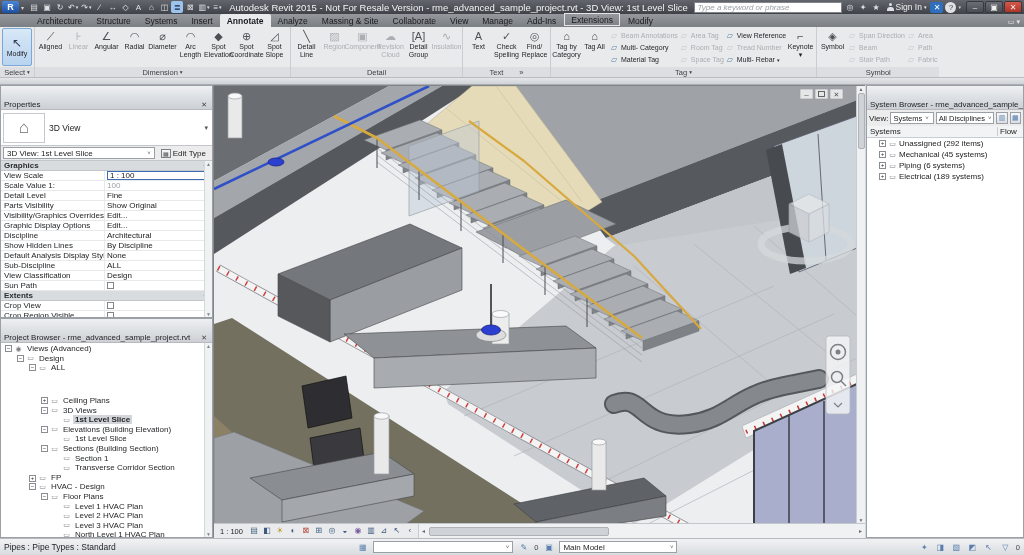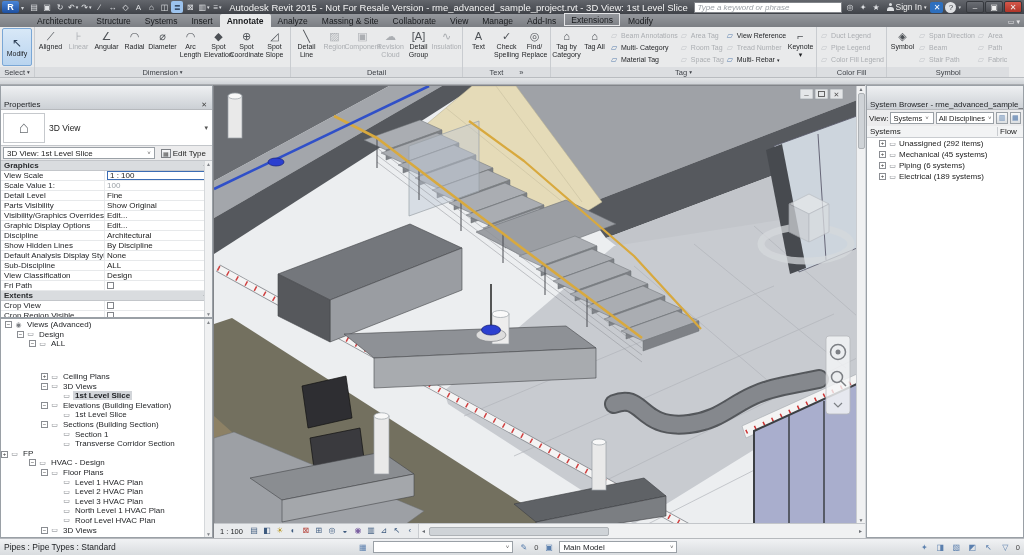--- a/index.html
+++ b/index.html
@@ -360,41 +360,20 @@
           <div class="rbtn">
             <span class="ricon">⌐</span>
             <span class="rlabel">Keynote ▾</span>
           </div>
         </div>
       <div class="panel-caption">
           <span>Tag</span>
           <span class="caret">▾</span>
         </div>
     </div>
-    <div class="panel">
-      <div class="panel-body" id="colorfill-tools">
-          <div class="stackcol">
-            <div class="srow dim">
-              <span class="sicon">▱</span>
-              <span>Duct Legend</span>
-            </div>
-            <div class="srow dim">
-              <span class="sicon">▱</span>
-              <span>Pipe Legend</span>
-            </div>
-            <div class="srow dim">
-              <span class="sicon">▱</span>
-              <span>Color Fill Legend</span>
-            </div>
-          </div>
-        </div>
-      <div class="panel-caption">
-          <span>Color Fill</span>
-        </div>
-    </div>
     <div class="panel" style="border-right:none">
       <div class="panel-body" id="symbol-tools">
           <div class="rbtn">
             <span class="ricon">◈</span>
             <span class="rlabel">Symbol</span>
           </div>
           <div class="stackcol">
             <div class="srow dim">
               <span class="sicon">▱</span>
               <span>Span Direction</span>
@@ -515,21 +494,21 @@
             <span>ALL</span>
           </span>
         </div>
         <div class="prow">
           <span class="plabel">View Classification</span>
           <span class="pval text">
             <span>Design</span>
           </span>
         </div>
         <div class="prow">
-          <span class="plabel">Fri Path</span>
+          <span class="plabel">Sun Path</span>
           <span class="pval checkbox">
             <span class="cb"></span>
           </span>
         </div>
         <div class="sect-h">
           <span>Extents</span>
           <span class="pin">✳</span>
         </div>
         <div class="prow">
           <span class="plabel">Crop View</span>
@@ -544,20 +523,24 @@
           </span>
         </div>
         <div class="pal-scroll">
           <span>▲</span>
           <span>▼</span>
         </div>
       </div>
   </div>
 
   <div class="palette" id="pbrowser">
+    <div class="pal-header">
+      <span>Project Browser - rme_advanced_sample_project.rvt</span>
+      <span class="pal-x">✕</span>
+    </div>
     <div class="tree" id="ptree">
         <div class="titem" style="padding-left: 4px;">
           <span class="texp">−</span>
           <span class="ticon">◉</span>
           <span class="tlabel">Views (Advanced)</span>
         </div>
         <div class="titem" style="padding-left: 16px;">
           <span class="texp">−</span>
           <span class="ticon">▭</span>
           <span class="tlabel">Design</span>
@@ -600,21 +583,21 @@
         <div class="titem" style="padding-left: 52px;">
           <span class="texp none"></span>
           <span class="ticon">▭</span>
           <span class="tlabel">Section 1</span>
         </div>
         <div class="titem" style="padding-left: 52px;">
           <span class="texp none"></span>
           <span class="ticon">▭</span>
           <span class="tlabel">Transverse Corridor Section</span>
         </div>
-        <div class="titem" style=" align-items: flex-end;">
+        <div class="titem" style="padding-left: 28px; align-items: flex-end;">
           <span class="texp">+</span>
           <span class="ticon">▭</span>
           <span class="tlabel">FP</span>
         </div>
         <div class="titem" style="padding-left: 28px;">
           <span class="texp">−</span>
           <span class="ticon">▭</span>
           <span class="tlabel">HVAC - Design</span>
         </div>
         <div class="titem" style="padding-left: 40px;">

